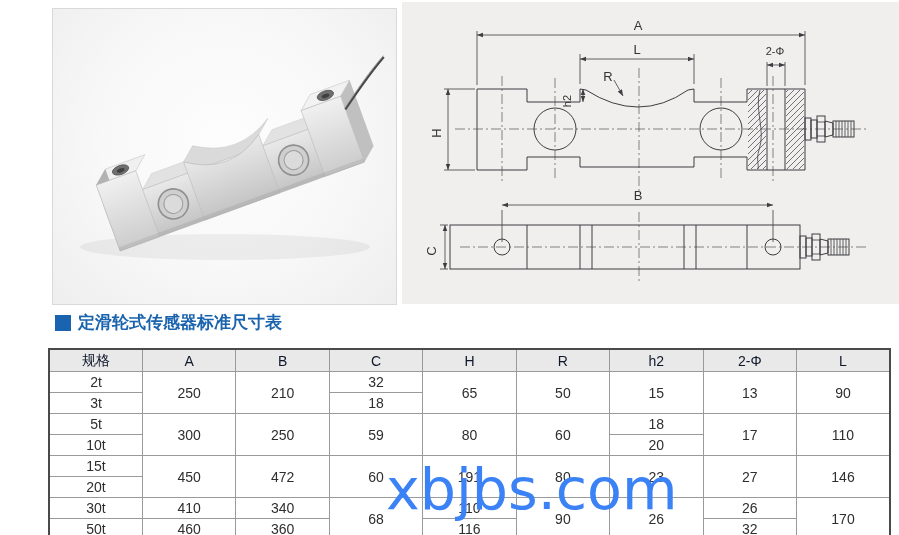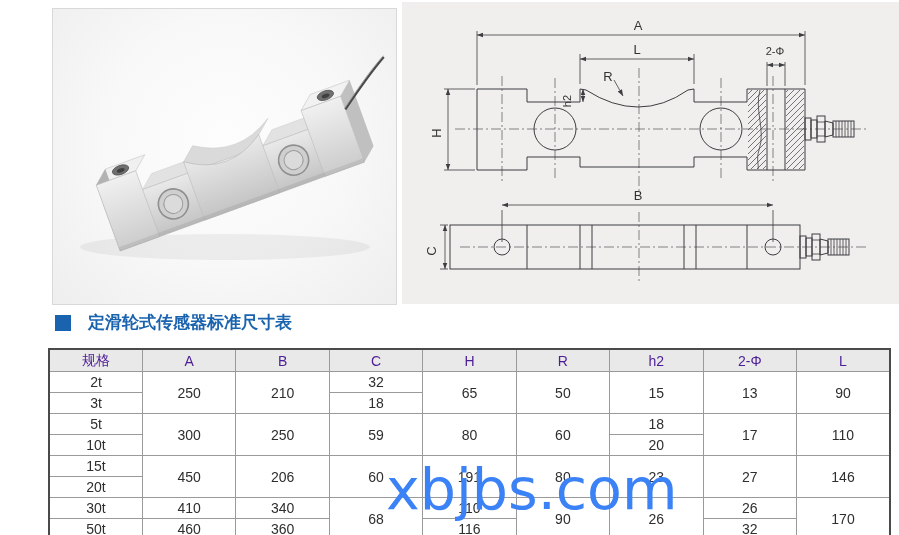--- a/index.html
+++ b/index.html
@@ -6,30 +6,30 @@
   .page { position:relative; width:899px; height:535px; background:#ffffff; overflow:hidden;
           font-family:"Liberation Sans", sans-serif; }
 
   
   .photo-panel { position:absolute; left:52px; top:8px; width:343px; height:295px;
                  border:1px solid #d9d9d9;
                  background: radial-gradient(circle at 50% 45%, #fdfdfd 0%, #f8f8f8 52%, #eeeeee 100%); }
   .diagram-panel { position:absolute; left:402px; top:2px; width:497px; height:302px; background:#f0efed; }
 
   
-  .section-heading { position:absolute; left:55px; top:311px; display:flex; align-items:center; gap:17px; }
+  .section-heading { position:absolute; left:55px; top:311px; display:flex; align-items:center; gap:7px; }
   .heading-square { width:16px; height:16px; background:#1a63ae; }
   .heading-text { font-size:17px; font-weight:bold; color:#1a63ae; }
 
   
   .spec-table { position:absolute; left:48px; top:348px; width:843px;
                 border-collapse:collapse; table-layout:fixed;
                 border:2px solid #4a4a4a; font-size:14px; color:#2e2e2e; text-align:center; }
   .spec-table th, .spec-table td { border:1px solid #9a9a9a; padding:0; height:20px; font-weight:normal; }
-  .spec-table th { background:#e9e9e9; height:21px; color:#4c1d95; }
+  .spec-table th { background:#e9e9e9; height:21px; color:#0f172a; }
 
   
   .watermark { position:absolute; left:386px; top:461px; font-size:57px; line-height:1;
                color:#3b82f6; z-index:5; font-family:"DejaVu Sans", sans-serif; }
 
   
   .ln   { stroke:#3d3d42; stroke-width:1; fill:none; }
   .dim  { stroke:#3d3d42; stroke-width:0.8; fill:none; }
   .cl   { stroke:#55555a; stroke-width:0.7; fill:none; stroke-dasharray:10 3 2 3; }
   .dimlbl { fill:#333; font-size:13px; font-family:"Liberation Sans", sans-serif; }
@@ -231,21 +231,21 @@
         <td rowspan="2">17</td>
         <td rowspan="2">110</td>
       </tr>
       <tr>
         <td>10t</td>
         <td>20</td>
       </tr>
       <tr>
         <td>15t</td>
         <td rowspan="2">450</td>
-        <td rowspan="2">206</td>
+        <td rowspan="2">472</td>
         <td rowspan="2">60</td>
         <td rowspan="2">191</td>
         <td rowspan="2">80</td>
         <td rowspan="2">23</td>
         <td rowspan="2">27</td>
         <td rowspan="2">146</td>
       </tr>
       <tr>
         <td>20t</td>
       </tr>

